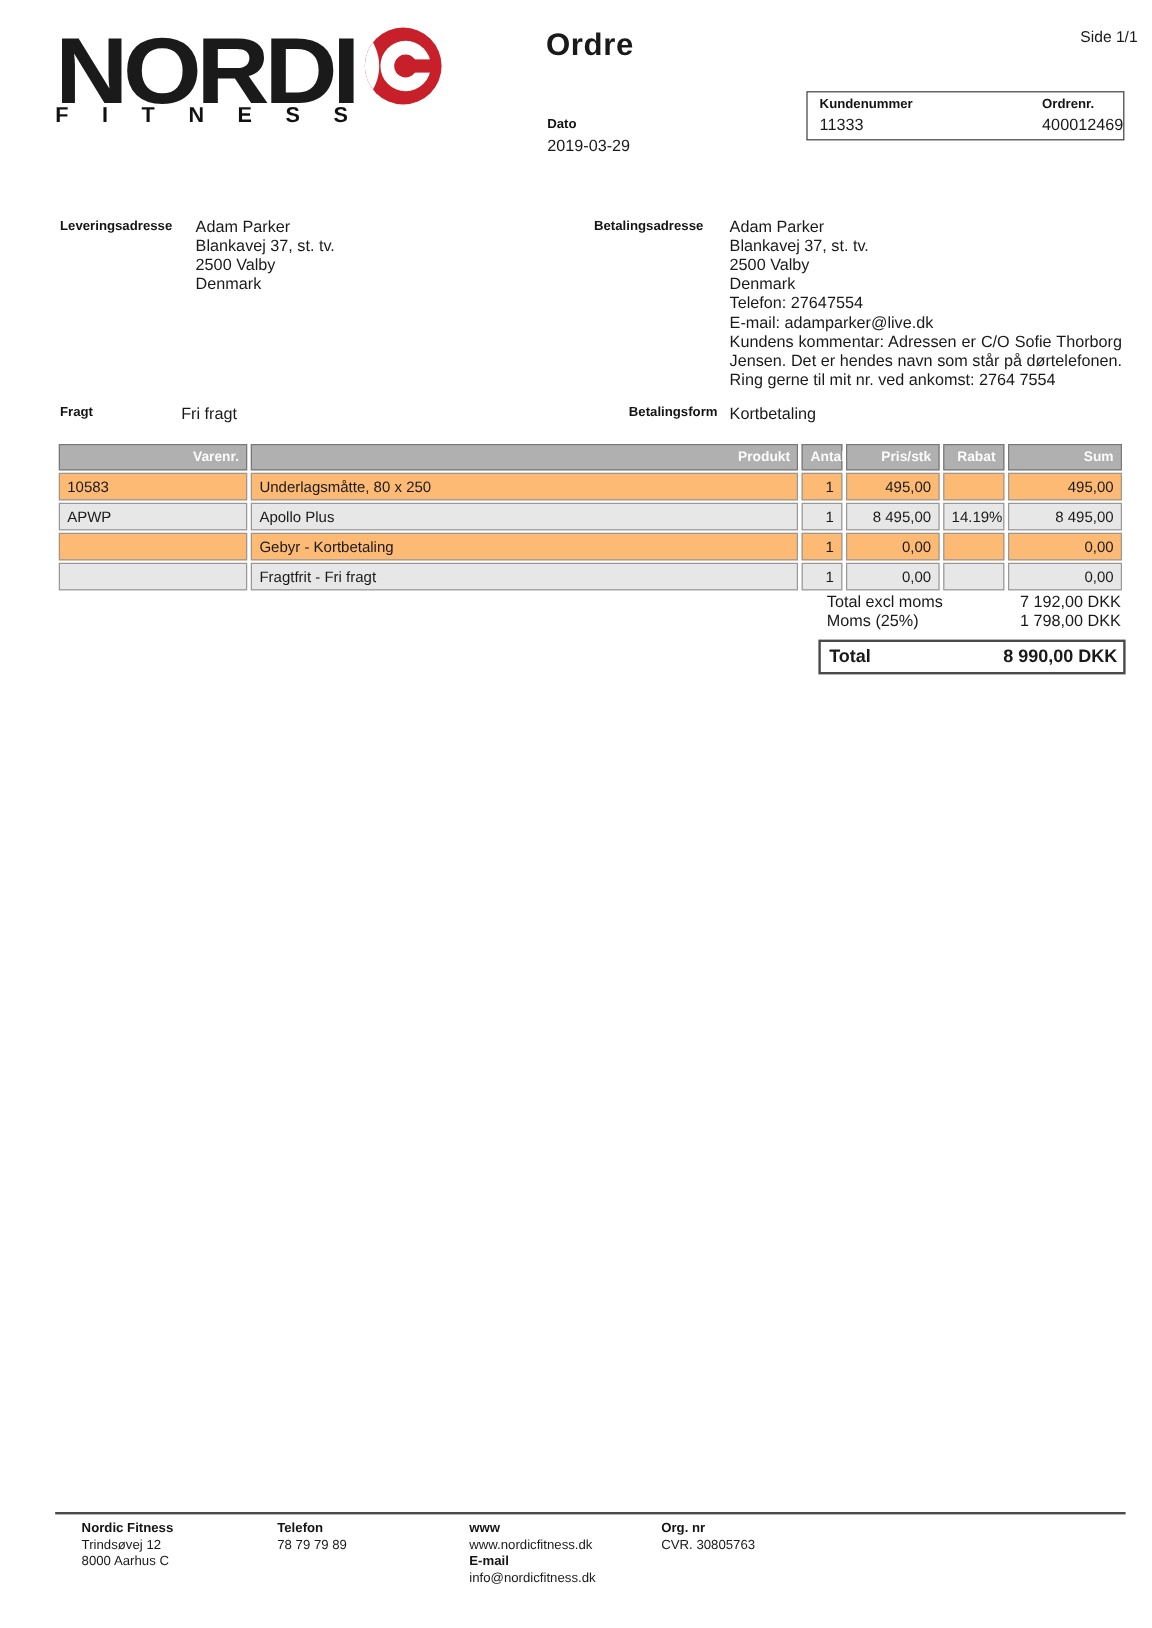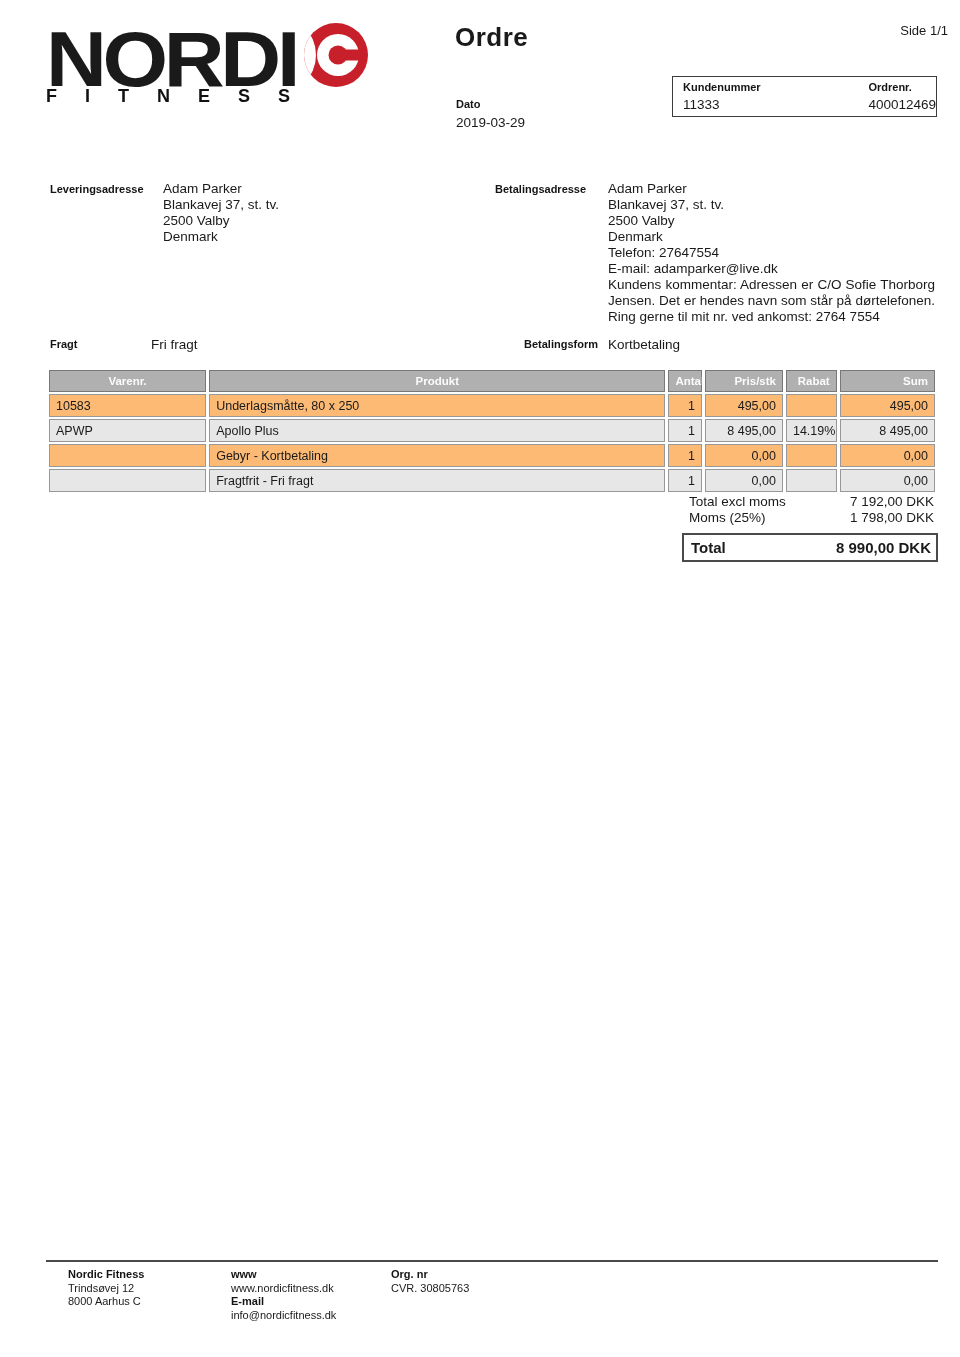--- a/index.html
+++ b/index.html
@@ -30,21 +30,21 @@
   .addr-block .line { min-height:16px; }
   .comment { text-align:justify; }
 
   
   table.items {
     border-collapse:separate; border-spacing:3px 2px; table-layout:fixed;
     width:892px; font-size:12.5px;
   }
   table.items th {
     background:#b0b0b0; color:#fbfbfb; font-weight:bold; font-size:11.5px;
-    border:1px solid #787878; padding:3px 6px; text-align:center; height:14px;
+    border:1px solid #787878; padding:3px 6px; text-align:right; height:14px;
   }
   table.items td {
     border:1px solid #989898; padding:3px 6px; height:15px; background:#fdba74;
     overflow:hidden; white-space:nowrap;
   }
   table.items tr.alt td { background:#e7e7e7; }
   table.items .num { text-align:right; }
 
   
   .totals { width:256px; font-size:13.5px; }
@@ -197,20 +197,24 @@
     </div>
   </div>
 
   <div class="abs footer-rule" style="left:46px; top:1260px; width:892px;"></div>
   <div class="abs footer" style="left:68px; top:1268px; width:870px;">
     <div class="fcol fcol1">
       <div class="lbl">Nordic Fitness</div>
       <div>Trindsøvej 12</div>
       <div>8000 Aarhus C</div>
     </div>
+    <div class="fcol fcol2">
+      <div class="lbl">Telefon</div>
+      <div>78 79 79 89</div>
+    </div>
     <div class="fcol fcol3">
       <div class="lbl">www</div>
       <div>www.nordicfitness.dk</div>
       <div class="lbl">E-mail</div>
       <div>info@nordicfitness.dk</div>
     </div>
     <div class="fcol">
       <div class="lbl">Org. nr</div>
       <div>CVR. 30805763</div>
     </div>

